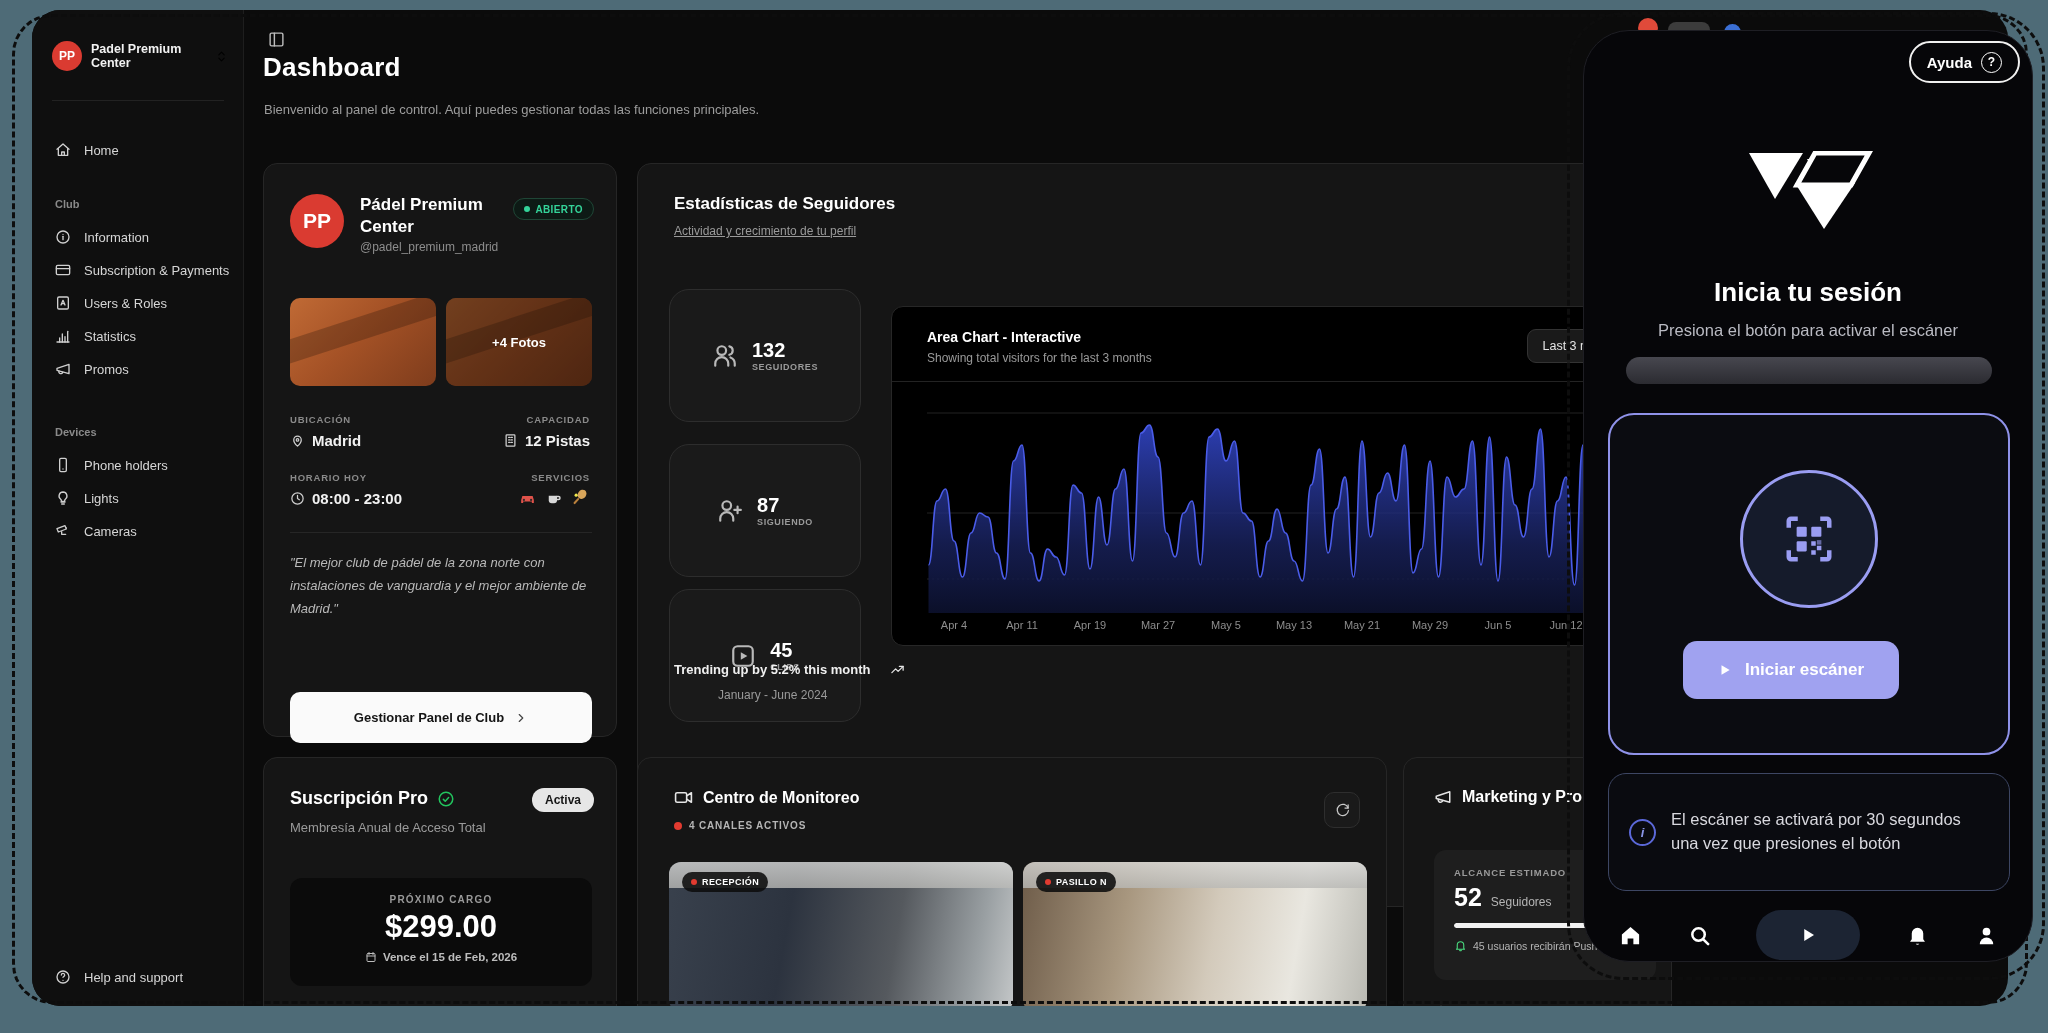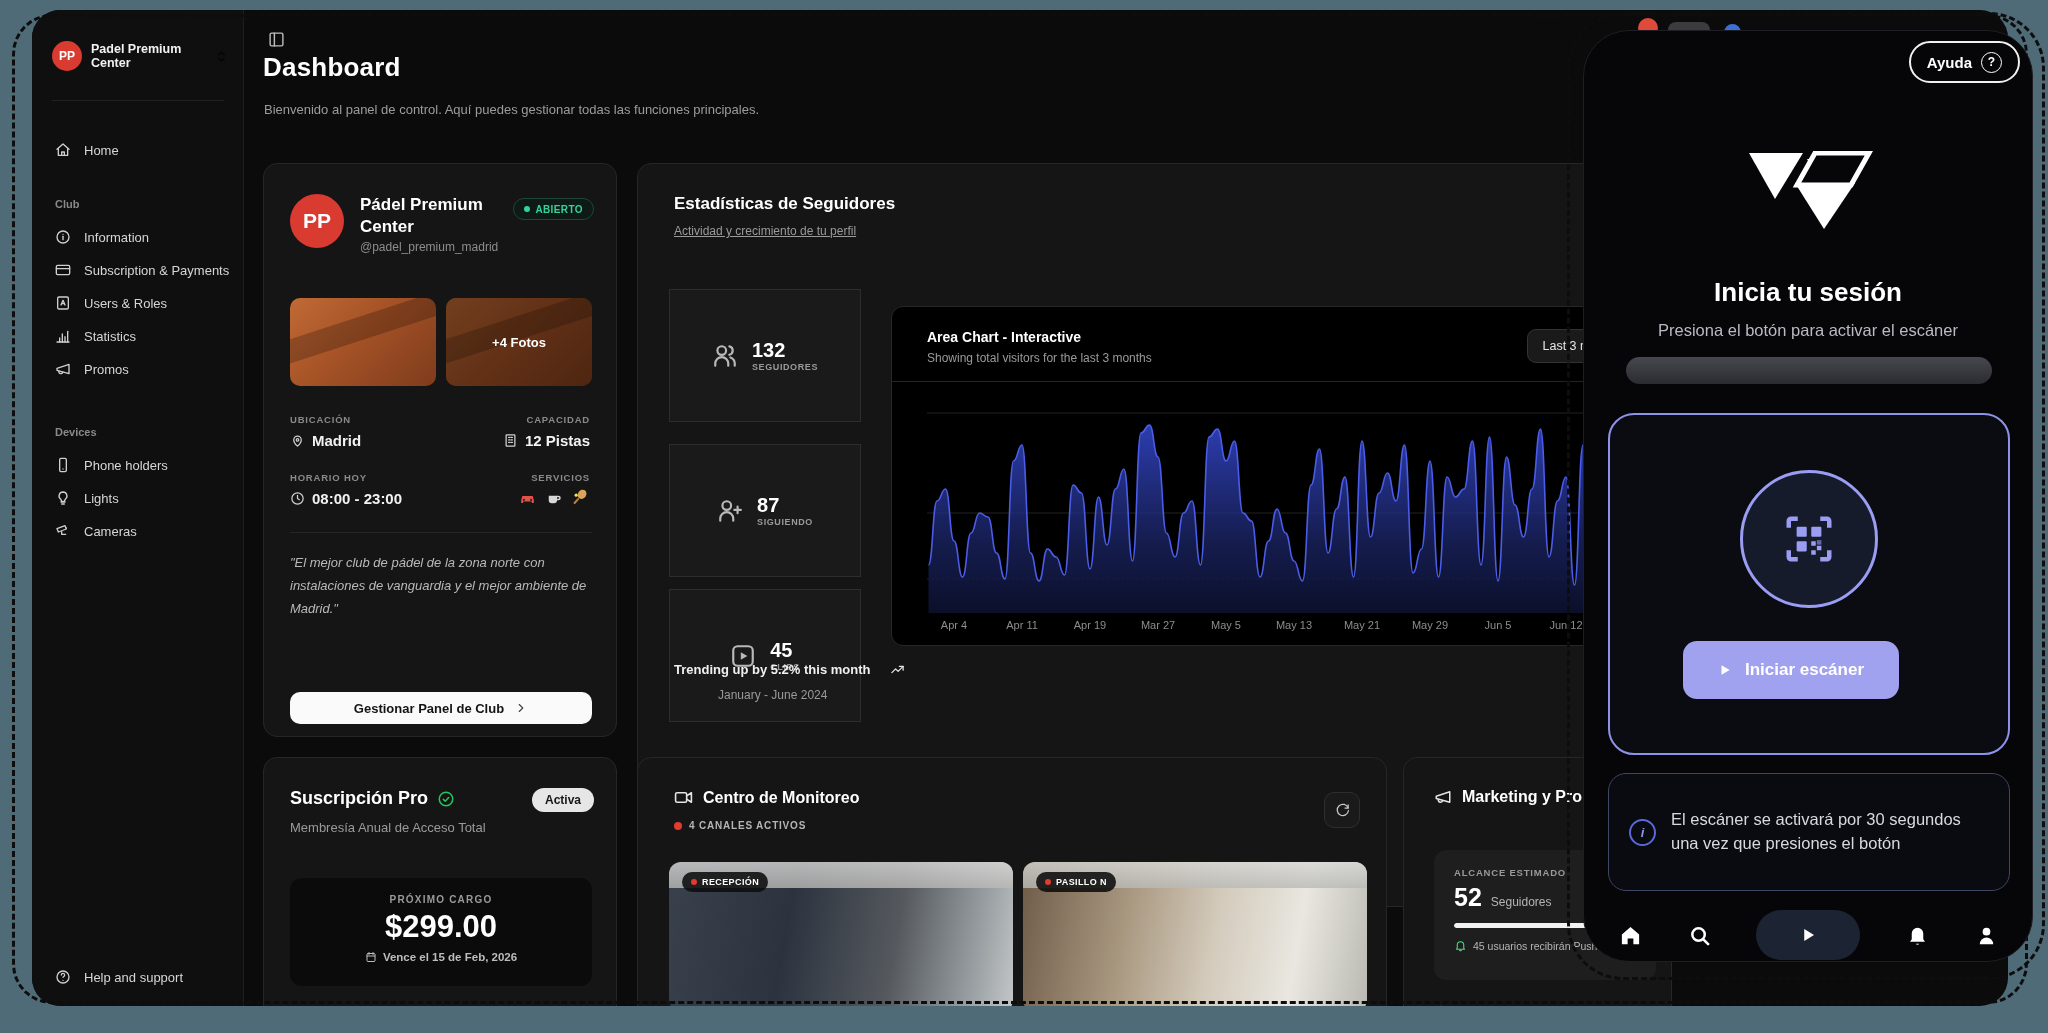--- a/index.html
+++ b/index.html
@@ -45,29 +45,29 @@
   .pc-badge { right:22px; top:34px; height:22px; padding:0 10px; border:1px solid #1f4636; border-radius:11px; background:#0d1a15; color:#34d399; font-size:10px; font-weight:bold; display:flex; align-items:center; gap:5px; letter-spacing:.4px; }
   .pc-badge i { width:6px; height:6px; border-radius:50%; background:#34d399; }
   .pc-photo { top:134px; width:146px; height:88px; border-radius:10px; background:linear-gradient(135deg,#c06a35 0%,#a55226 45%,#7e3c1c 100%); overflow:hidden; }
   .pc-photo:after { content:""; position:absolute; left:-20%; top:20%; width:140%; height:26%; background:rgba(0,0,0,.22); transform:rotate(-18deg); }
   .pc-photo .more { position:absolute; inset:0; background:rgba(20,10,5,.45); color:#fff; font-size:13px; font-weight:bold; display:flex; align-items:center; justify-content:center; z-index:2; }
   .meta-label { color:#8a8a8a; font-size:9.5px; font-weight:bold; letter-spacing:.8px; }
   .meta-value { color:#f2f2f2; font-size:15px; font-weight:bold; display:flex; align-items:center; gap:7px; }
   .meta-value svg { width:15px; height:15px; color:#cfcfcf; }
   .pc-divider { left:26px; top:368px; width:302px; height:1px; background:#262626; }
   .pc-quote { left:26px; top:388px; width:300px; color:#b9b9b9; font-size:13px; font-style:italic; line-height:1.75; }
-  .pc-btn { left:26px; top:528px; width:302px; height:32px; background:#fafafa; border-radius:10px; color:#141414; font-size:13px; font-weight:bold; display:flex; align-items:center; justify-content:center; gap:10px; cursor:pointer; }
+  .pc-btn { left:26px; top:528px; width:302px; height:51px; background:#fafafa; border-radius:10px; color:#141414; font-size:13px; font-weight:bold; display:flex; align-items:center; justify-content:center; gap:10px; cursor:pointer; }
   .pc-btn svg { width:14px; height:14px; color:#444; }
   .svc-row { display:flex; gap:8px; align-items:center; }
 
   
   #stats-card { left:605px; top:153px; width:1035px; height:744px; }
   .st-title { left:36px; top:30px; color:#fff; font-size:17px; font-weight:bold; }
   .st-sub { left:36px; top:60px; color:#9a9a9a; font-size:12px;text-decoration:underline; }
-  .tile { left:31px; width:192px; height:133px; background:#1a1a1a; border:1px solid #2d2d2d; border-radius:0; display:flex; align-items:center; justify-content:center; gap:14px; }
+  .tile { left:31px; width:192px; height:133px; background:#1a1a1a; border:1px solid #2d2d2d; border-radius:20px; display:flex; align-items:center; justify-content:center; gap:14px; }
   .tile svg { width:26px; height:26px; color:#b9b9b9; }
   .tile .num { color:#fff; font-size:20px; font-weight:bold; }
   .tile .lbl { color:#9a9a9a; font-size:9px; font-weight:bold; letter-spacing:.6px; }
 
   .chart-panel { left:253px; top:142px; width:772px; height:340px; background:#000000; border:1px solid #272727; border-radius:12px; }
   .cp-title { left:35px; top:22px; color:#fff; font-size:14px; font-weight:bold; }
   .cp-sub { left:35px; top:44px; color:#9a9a9a; font-size:12px; }
   .cp-range { right:26px; top:22px; height:34px; padding:0 14px; border:1px solid #333; border-radius:9px; color:#e5e5e5; font-size:12.5px; display:flex; align-items:center; white-space:nowrap; cursor:pointer; background:#1a1a1a; }
   .cp-divider { left:0; top:74px; width:100%; height:1px; background:#232323; }
   #chart-wrap { left:35px; top:84px; width:700px; height:222px; }

